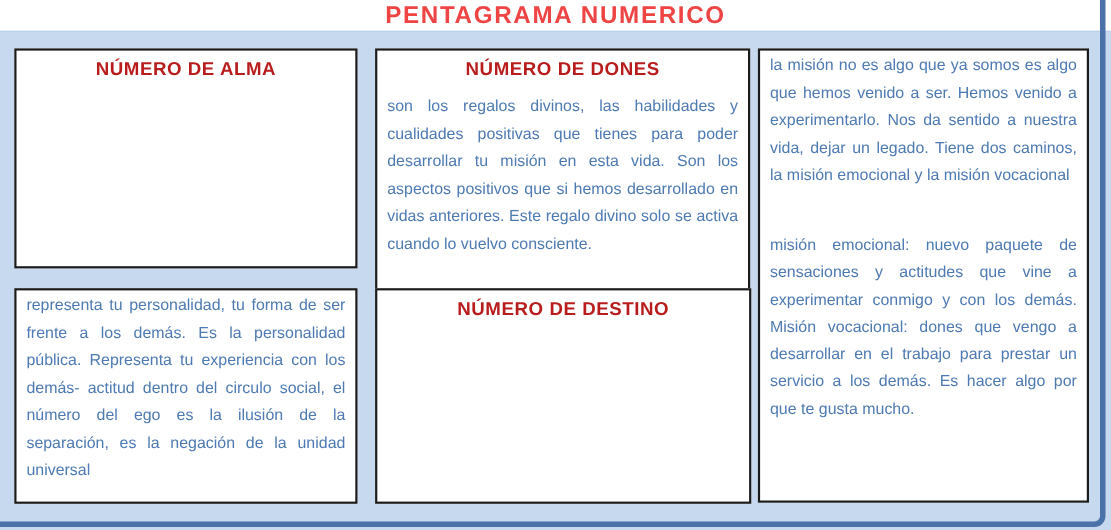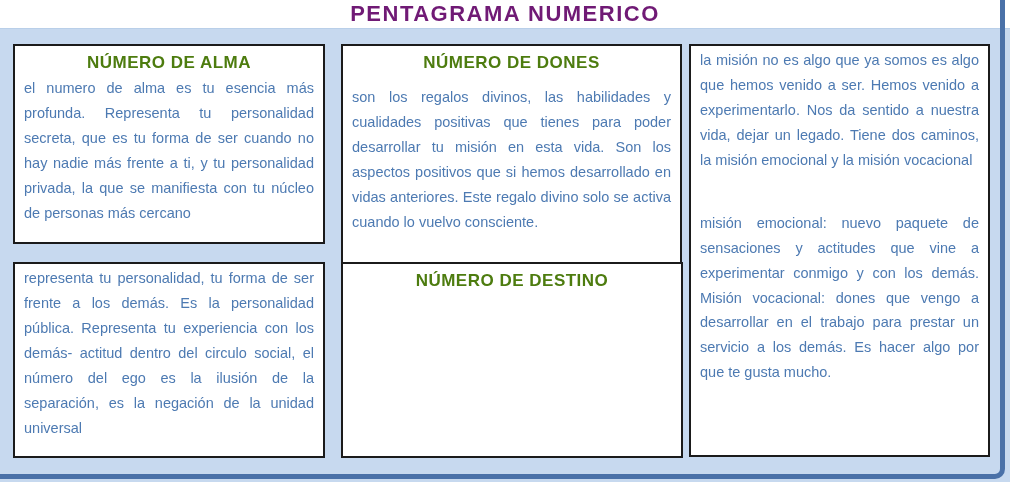--- a/index.html
+++ b/index.html
@@ -18,21 +18,21 @@
     width: 100%; height: 28px;
     background: #ffffff;
     display: flex;
     align-items: center;
     justify-content: center;
   }
   .title {
     font-size: 22px;
     font-weight: bold;
     letter-spacing: 1.5px;
-    color: #701a75;
+    color: #ef4444;
     white-space: nowrap;
   }
   .panel {
     position: absolute;
     left: 0; top: 28px;
     width: 1010px; height: 454px;
     background: #c7d9ef;
     border-top: 1px solid #b9cfe9;
   }
   
@@ -54,21 +54,21 @@
   .box-dones   { left: 341px; top: 15px;  width: 341px; height: 255px; }
   .box-mision  { left: 689px; top: 15px;  width: 301px; height: 413px; }
   .box-ego     { left: 13px;  top: 233px; width: 312px; height: 196px; }
   .box-destino { left: 341px; top: 233px; width: 342px; height: 196px; }
   .card-heading {
     margin: 7px 6px 3px 6px;
     text-align: center;
     font-size: 17px;
     font-weight: bold;
     letter-spacing: 0.5px;
-    color: #4d7c0f;
+    color: #b91c1c;
   }
   .card-body {
     margin: 2px 9px 0 9px;
     font-size: 14.5px;
     line-height: 1.72;
     text-align: justify;
     color: #4d7ab2;
   }
   .box-dones .card-body { margin-top: 12px; }
   .card-body.second-para { margin-top: 38px; }
@@ -79,21 +79,20 @@
 <div class="page">
 
   <div class="title-bar">
     <h1 class="title">PENTAGRAMA NUMERICO</h1>
   </div>
 
   <div class="panel">
 
     <section class="box box-alma">
       <h2 class="card-heading">NÚMERO DE ALMA</h2>
-      <p class="card-body">el numero de alma es tu esencia más profunda. Representa tu personalidad secreta, que es tu forma de ser cuando no hay nadie más frente a ti, y tu personalidad privada, la que se manifiesta con tu núcleo de personas más cercano</p>
     </section>
 
     <section class="box box-dones">
       <h2 class="card-heading">NÚMERO DE DONES</h2>
       <p class="card-body">son los regalos divinos, las habilidades y cualidades positivas que tienes para poder desarrollar tu misión en esta vida. Son los aspectos positivos que si hemos desarrollado en vidas anteriores. Este regalo divino solo se activa cuando lo vuelvo consciente.</p>
     </section>
 
     <section class="box box-mision">
       <p class="card-body">la misión no es algo que ya somos es algo que hemos venido a ser. Hemos venido a experimentarlo. Nos da sentido a nuestra vida, dejar un legado. Tiene dos caminos, la misión emocional y la misión vocacional</p>
       <p class="card-body second-para">misión emocional: nuevo paquete de sensaciones y actitudes que vine a experimentar conmigo y con los demás. Misión vocacional: dones que vengo a desarrollar en el trabajo para prestar un servicio a los demás. Es hacer algo por que te gusta mucho.</p>

